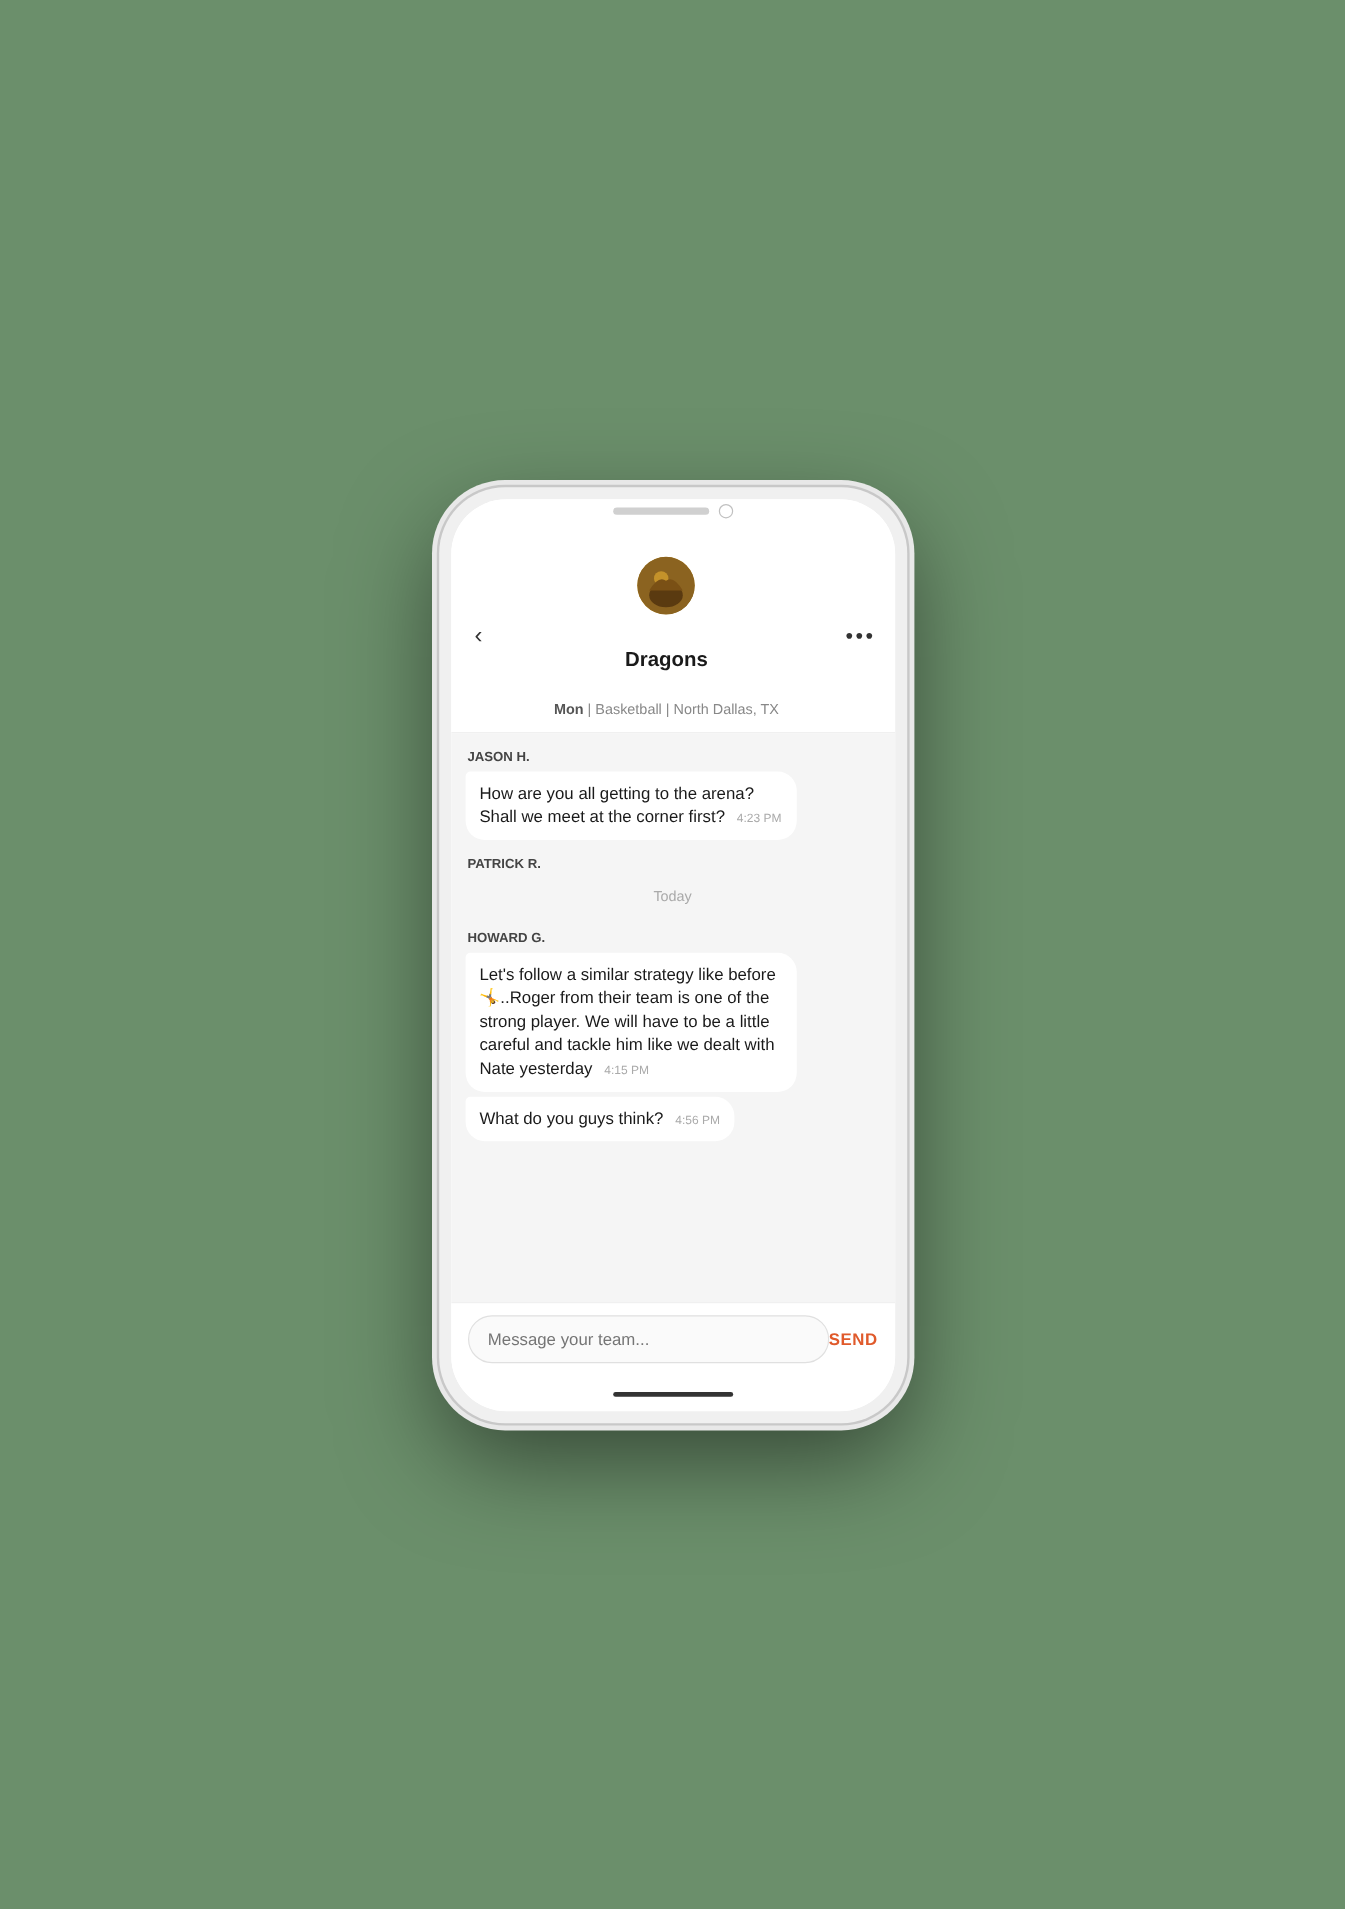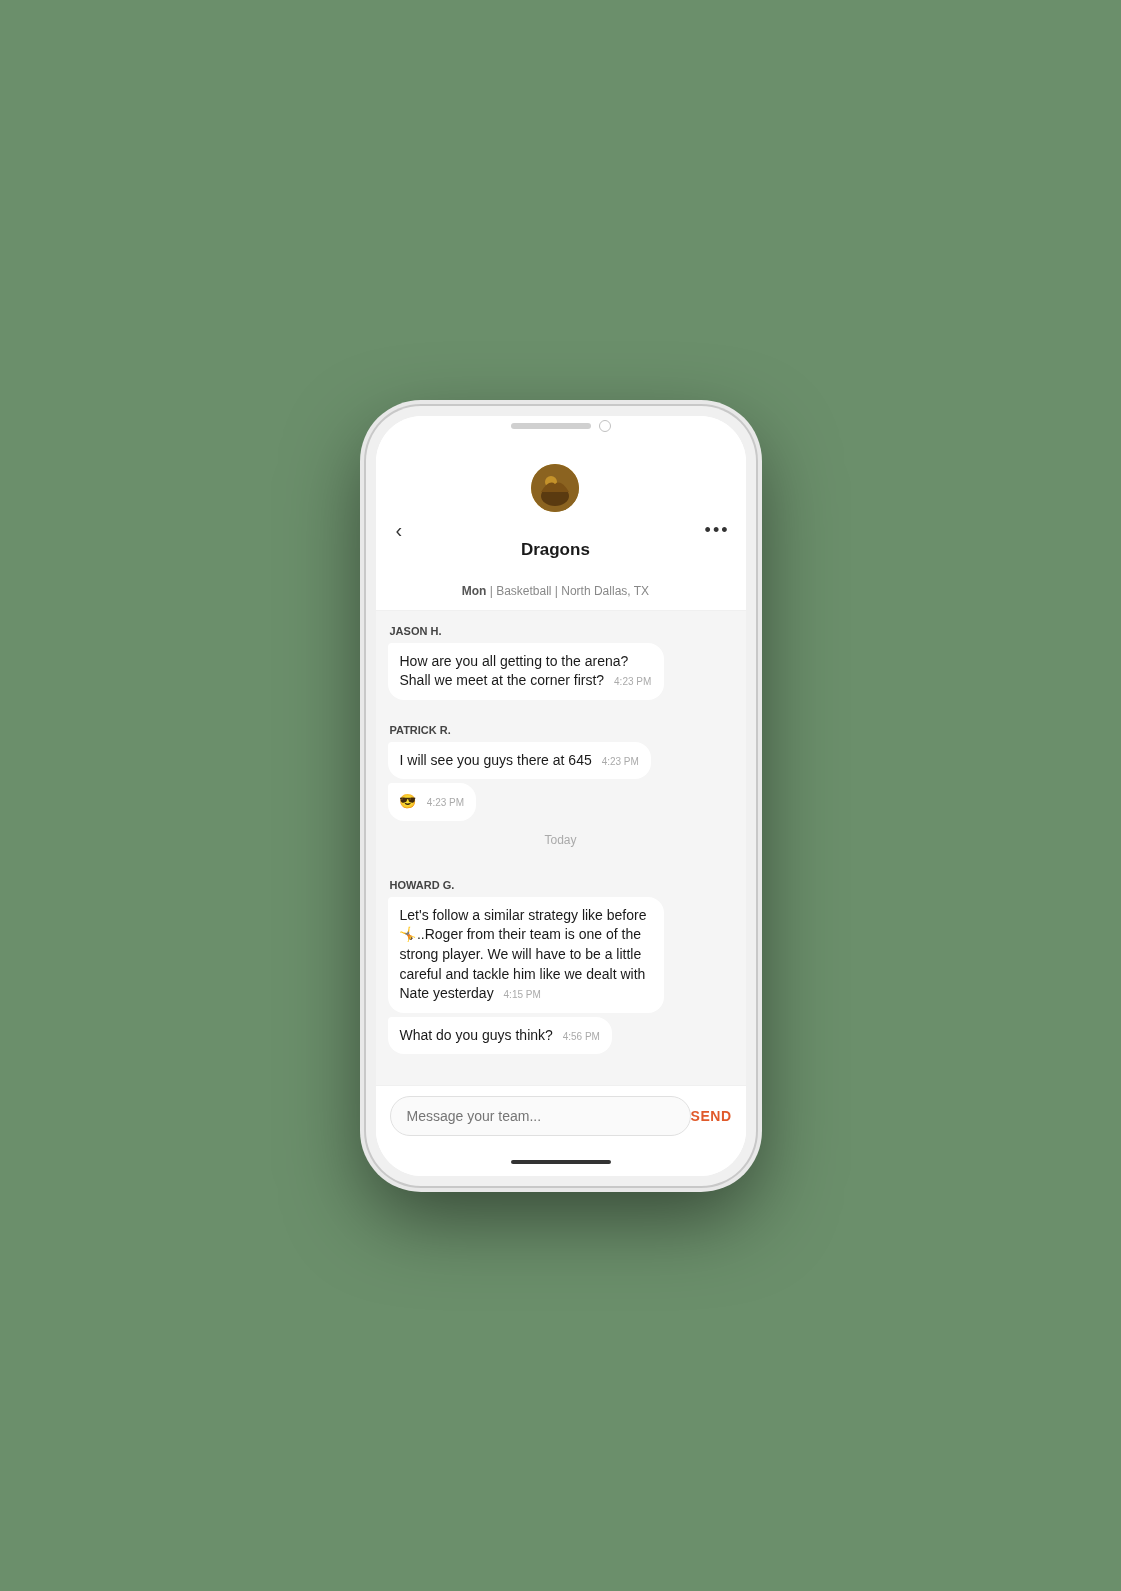--- a/index.html
+++ b/index.html
@@ -146,21 +146,21 @@
       display: flex;
       flex-direction: column;
       gap: 4px;
     }
 
     
     .sender-label {
       font-size: 11px;
       font-weight: 700;
       color: #444;
-      margin-top: 20px;
+      margin-top: 10px;
       margin-bottom: 2px;
       padding-left: 2px;
     }
 
     
     .bubble-wrap {
       display: flex;
       flex-direction: column;
       gap: 4px;
     }
@@ -295,30 +295,20 @@
 
       <div class="sender-label truncated-label">JASON H.</div>
       <div class="bubble-wrap">
         <div class="bubble bubble-incoming">
           <span>How are you all getting to the arena? Shall we meet at the corner first?</span>
           <span class="bubble-time">4:23 PM</span>
         </div>
       </div>
 
       <div class="sender-label">PATRICK R.</div>
-      <div class="bubble-wrap">
-        <div class="bubble bubble-incoming">
-          <span>I will see you guys there at 645</span>
-          <span class="bubble-time">4:23 PM</span>
-        </div>
-        <div class="bubble bubble-incoming">
-          <span>😎</span>
-          <span class="bubble-time">4:23 PM</span>
-        </div>
-      </div>
 
       <div class="date-divider">Today</div>
 
 
       <div class="sender-label">HOWARD G.</div>
       <div class="bubble-wrap">
         <div class="bubble bubble-incoming">
           <span>Let's follow a similar strategy like before 🤸..Roger from their team is one of the strong player. We will have to be a little careful and tackle him like we dealt with Nate yesterday</span>
           <span class="bubble-time">4:15 PM</span>
         </div>

